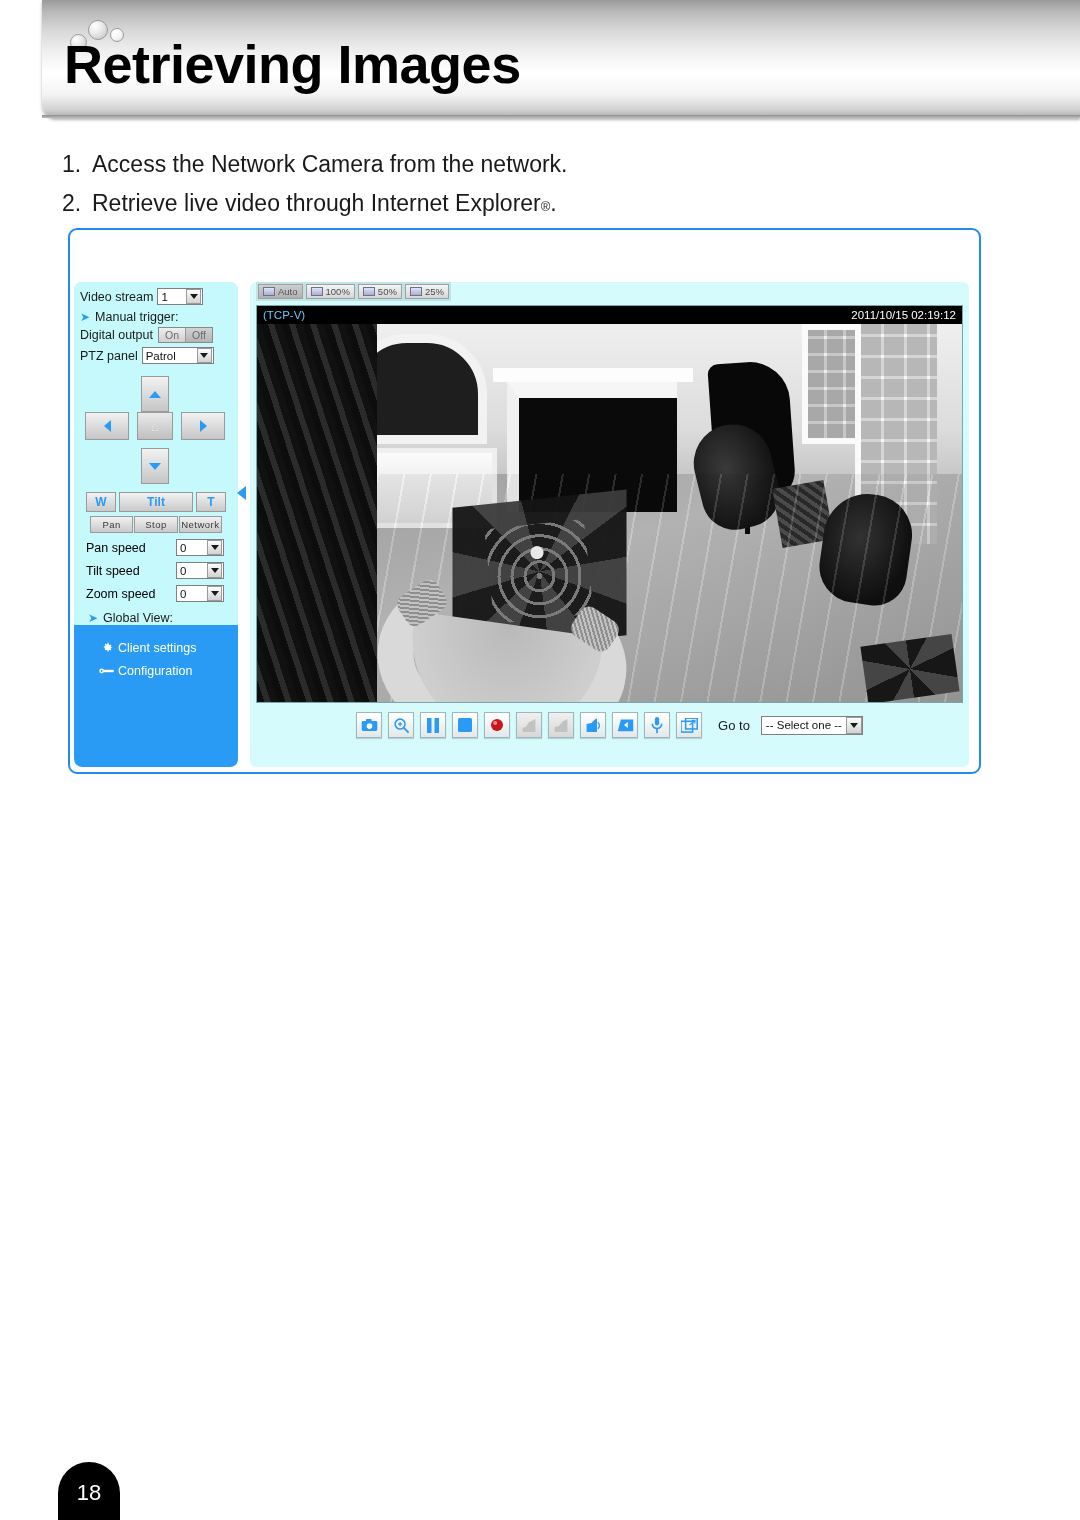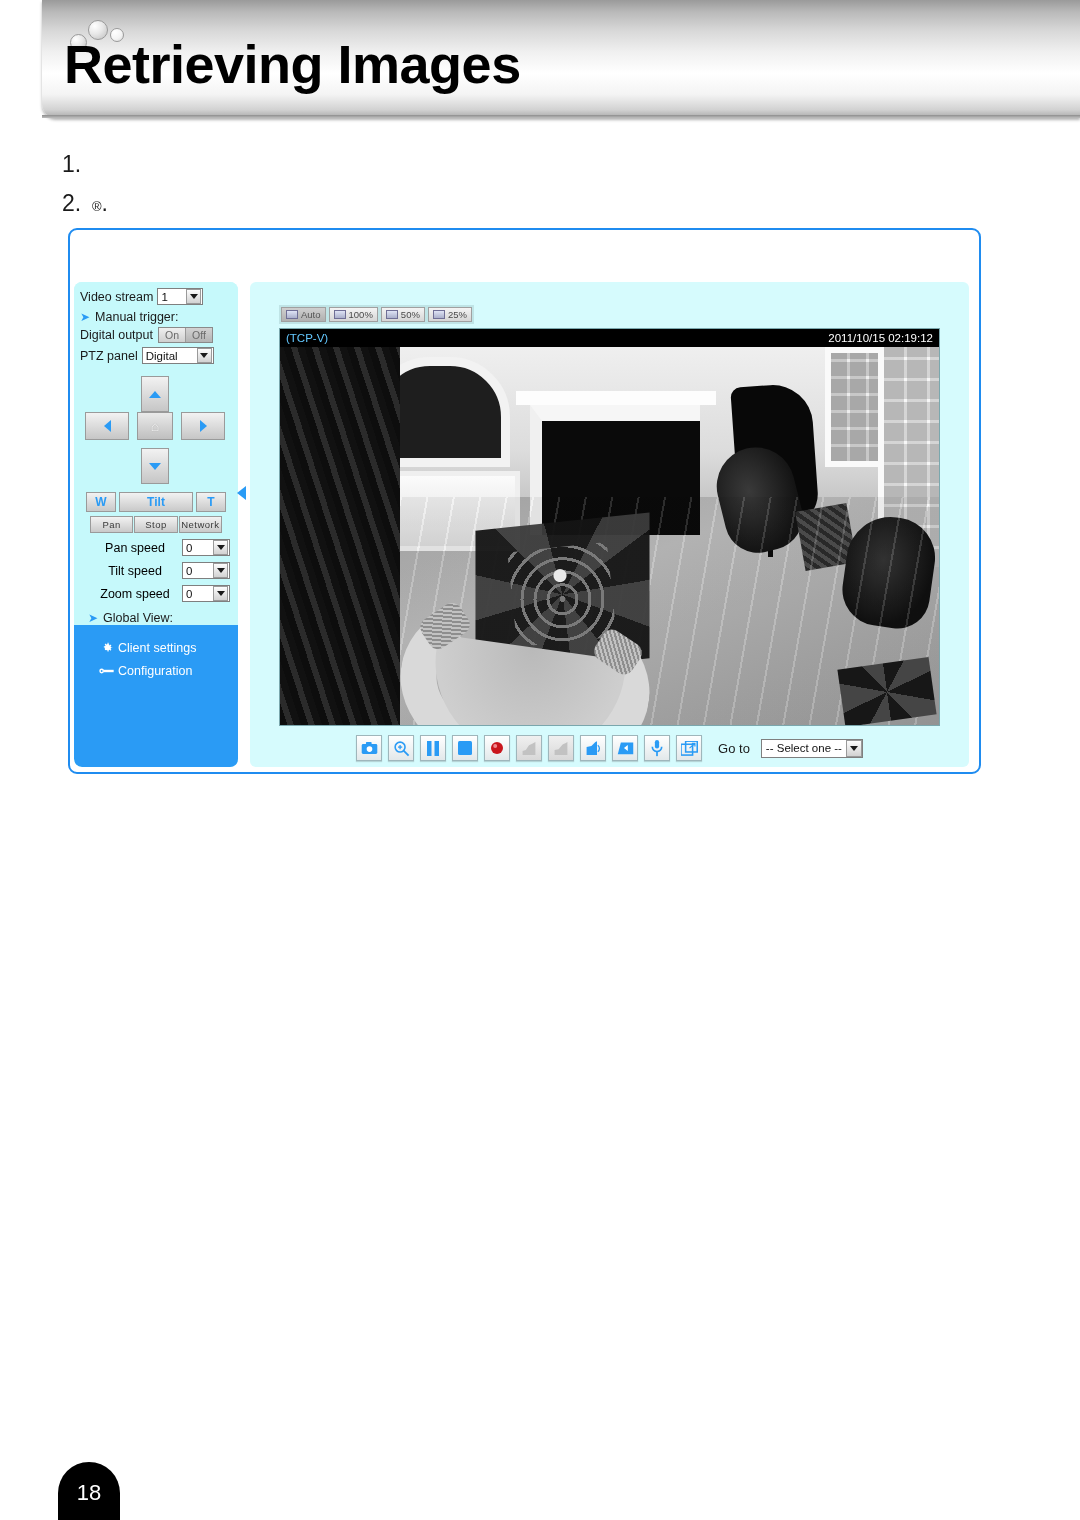--- a/index.html
+++ b/index.html
@@ -141,32 +141,32 @@
   .zbtn.w { width: 30px; }
   .zbtn.z { flex: 1; }
   .zbtn.t { width: 30px; }
 
   .pan-row { display: flex; margin: 4px 10px 0 10px; gap: 1px; }
   .pbtn2 {
     flex: 1; background: linear-gradient(#f2f2f2,#c9c9c9); border: 1px solid #9a9a9a;
     font-size: 9.5px; color: #3a3a3a; padding: 2px 0; text-align: center; letter-spacing: .5px;
   }
 
-  .speed-row { display: flex; align-items: center; margin: 6px 0 0 12px; font-size: 12.5px; text-align: center; }
+  .speed-row { display: flex; align-items: center; margin: 6px 0 0 6px; font-size: 12.5px; }
   .speed-label { min-width: 86px; }
 
   .global-row { display: flex; align-items: center; margin: 9px 0 0 8px; }
   .global-label { font-size: 12.5px; color: #1a1a1a; }
 
   .sb-link { display: flex; align-items: center; color: #fff; font-size: 12.5px; margin-bottom: 9px; }
   .sb-link .ico { width: 22px; display: flex; align-items: center; justify-content: center; }
 
   
   .video-col { position: absolute; left: 180px; top: 0; right: 10px; height: 485px;
-               background: #d6fbfd; border-radius: 6px; padding: 23px; }
+               background: #d6fbfd; border-radius: 6px; padding: 0; }
   .collapse-handle {
     position: absolute; left: -13px; top: 204px; width: 0; height: 0;
     border-top: 7px solid transparent; border-bottom: 7px solid transparent;
     border-right: 9px solid #2a9bf5;
   }
   .zoom-btn-bar { display: flex; gap: 3px; margin: 0 0 4px 6px; background: #bfe4e6; width: fit-content; padding: 2px 2px; }
   .zb {
     display: flex; align-items: center; gap: 3px;
     background: linear-gradient(#f4f4f4,#d6d6d6); border: 1px solid #a0a0a0;
     font-size: 9.5px; color: #4a4a4a; padding: 1px 4px;
@@ -292,23 +292,25 @@
       <span class="bub b1"></span>
       <span class="bub b2"></span>
       <span class="bub b3"></span>
     </div>
     <div class="page-title">Retrieving Images</div>
   </div>
 
   <div class="instructions">
     <div class="instr-line">
       <span class="instr-num">1.</span>
+      <span>Access the Network Camera from the network.</span>
     </div>
     <div class="instr-line">
       <span class="instr-num">2.</span>
+      <span>Retrieve live video through Internet Explorer</span>
         <span class="reg-mark">®</span>
         <span>.</span>
     </div>
   </div>
 
   <div class="cam-ui">
 
 
     <div class="cam-body">
 
@@ -334,21 +336,21 @@
             <span class="sb-label">Digital output</span>
             <span class="onoff">
               <span>On</span>
               <span>Off</span>
             </span>
           </div>
 
           <div class="sb-row">
             <span class="sb-label">PTZ panel</span>
             <span class="select-box" style="width:72px;">
-              <span>Digital</span>
+              <span>Patrol</span>
               <span class="arrow">
                   <i></i>
                 </span>
             </span>
           </div>
 
           <div class="ptz-pad">
             <div class="pbtn up">
                 <span class="tri t-up"></span>
               </div>

